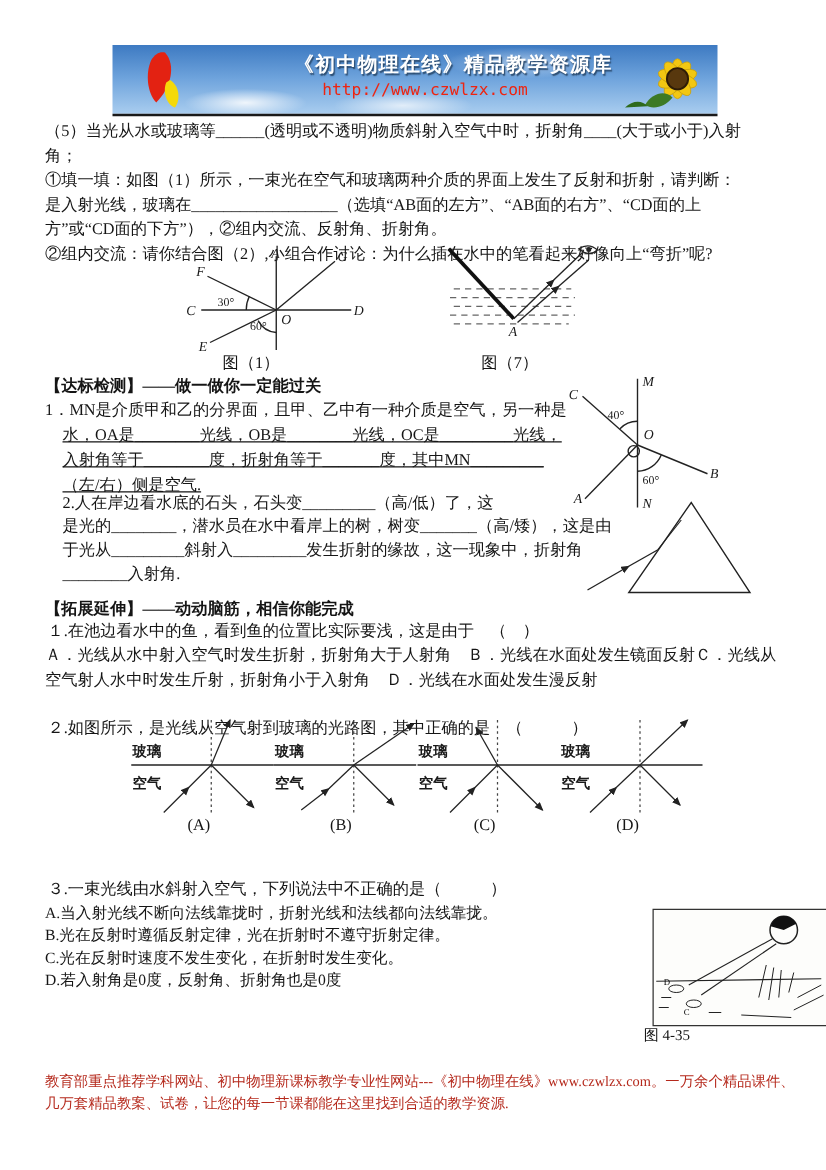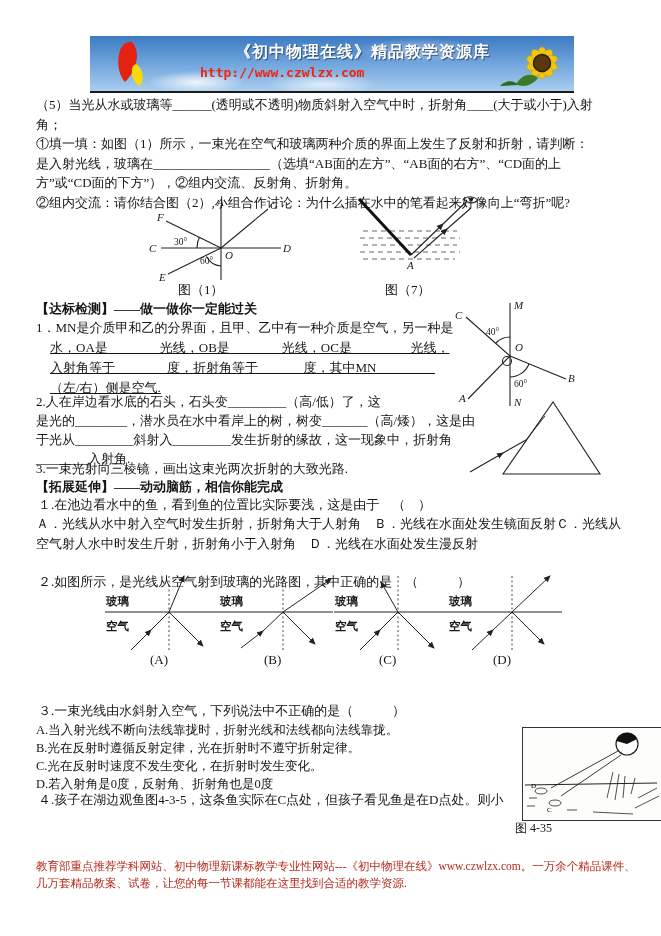--- a/index.html
+++ b/index.html
@@ -9,22 +9,22 @@
   .banner{position:absolute;left:90px;top:36px;width:484px;height:55px;
     background:
       radial-gradient(70px 16px at 22% 84%, rgba(255,255,255,.85), rgba(255,255,255,0) 70%),
       radial-gradient(90px 18px at 68% 26%, rgba(255,255,255,.45), rgba(255,255,255,0) 70%),
       radial-gradient(80px 16px at 48% 88%, rgba(255,255,255,.7), rgba(255,255,255,0) 70%),
       linear-gradient(180deg,#3d7ac2 0%,#6ea3dc 48%,#a9cdef 100%);
     border-bottom:2px solid #1a1a1a;}
   .b-title{position:absolute;left:70px;top:6px;width:330px;text-align:right;color:#ffffff;
     font-weight:bold;font-size:16px;letter-spacing:1px;font-family:"DejaVu Sans",sans-serif;
     text-shadow:1px 1px 1px #2a4a6d;white-space:nowrap;}
-  .b-url{position:absolute;left:110px;top:29px;width:280px;color:#ee2410;
-    font-weight:bold;font-size:13px;font-family:"DejaVu Sans Mono",monospace;white-space:nowrap;}
+  .b-url{position:absolute;left:110px;top:29px;width:280px;text-align:center;color:#ee2410;
+    font-weight:normal;font-size:13px;font-family:"DejaVu Sans Mono",monospace;white-space:nowrap;}
   .logo{position:absolute;left:18px;top:3px;}
   .sunflower{position:absolute;right:2px;top:4px;}
   
   .tb{position:absolute;font-size:13px;line-height:19.5px;}
   .ln{white-space:pre;}
   .ind{padding-left:14px;text-decoration:underline;}
   .hd{font-weight:bold;}
   .cap{position:absolute;font-size:13px;white-space:pre;}
   .footer{position:absolute;left:36px;top:858px;font-size:11.5px;line-height:17px;
     color:#b5291c;font-weight:normal;}
@@ -147,28 +147,27 @@
     <text class="svgtxt" x="76" y="16">M</text>
     <text class="svgtxt" x="17" y="26">C</text>
     <text class="svgdeg" x="48" y="42">40°</text>
     <text class="svgtxt" x="77" y="58">O</text>
     <text class="svgtxt" x="130" y="89">B</text>
     <text class="svgdeg" x="76" y="94">60°</text>
     <text class="svgtxt" x="21" y="109">A</text>
     <text class="svgtxt" x="76" y="113">N</text>
   </svg>
 
-  <div class="tb" style="left:36px;top:392px;line-height:19px">
+  <div class="tb" style="left:50px;top:392px;line-height:19px">
     <div class="ln">2.人在岸边看水底的石头，石头变_________（高/低）了，这</div>
     <div class="ln">是光的________，潜水员在水中看岸上的树，树变_______（高/矮），这是由</div>
     <div class="ln">于光从_________斜射入_________发生折射的缘故，这一现象中，折射角</div>
     <div class="ln">________入射角.</div>
   </div>
 
-  <div class="tb" style="left:36px;top:459px">3.一束光射向三棱镜，画出这束光两次折射的大致光路.</div>
 
   <svg class="fig" style="left:465px;top:390px" width="145" height="90" viewBox="0 0 145 90">
     <polygon points="38,84 135,84 88,12" fill="none" stroke="#222" stroke-width="1.1"></polygon>
     <line x1="5" y1="82" x2="38" y2="63" stroke="#222" stroke-width="1.1" marker-end="url(#ah)"></line>
     <line x1="38" y1="63" x2="61" y2="50" stroke="#222" stroke-width="1.1"></line>
     <line x1="61" y1="50" x2="80" y2="26" stroke="#222" stroke-width="0.9"></line>
   </svg>
 
   <div class="tb hd" style="left:36px;top:477px">【拓展延伸】——动动脑筋，相信你能完成</div>
   <div class="tb" style="left:38px;top:495px">１.在池边看水中的鱼，看到鱼的位置比实际要浅，这是由于　（　）</div>
@@ -226,21 +225,20 @@
   </svg>
   <div class="cap" style="left:493px;top:652px">(D)</div>
 
   <div class="tb" style="left:38px;top:701px">３.一束光线由水斜射入空气，下列说法中不正确的是（　　　）</div>
   <div class="tb" style="left:36px;top:721px;line-height:18px;font-size:12.5px">
     <div class="ln">A.当入射光线不断向法线靠拢时，折射光线和法线都向法线靠拢。</div>
     <div class="ln">B.光在反射时遵循反射定律，光在折射时不遵守折射定律。</div>
     <div class="ln">C.光在反射时速度不发生变化，在折射时发生变化。</div>
     <div class="ln">D.若入射角是0度，反射角、折射角也是0度</div>
   </div>
-  <div class="tb" style="left:38px;top:790px;width:485px;white-space:normal">４.孩子在湖边观鱼图4-3-5，这条鱼实际在C点处，但孩子看见鱼是在D点处。则小</div>
 
   <div class="figbox" style="left:522px;top:727px;width:138px;height:92px">
     <svg width="136" height="90" viewBox="0 0 136 90">
       <circle cx="104" cy="16" r="11" fill="none" stroke="#222" stroke-width="1.2"></circle>
       <path d="M93.5,13 A11,11 0 0 1 114,11 L104,16 Z" fill="#111"></path>
       <line x1="95" y1="23" x2="28" y2="60" stroke="#222" stroke-width="0.9"></line>
       <line x1="98" y1="27" x2="38" y2="68" stroke="#222" stroke-width="0.9"></line>
       <line x1="2" y1="57" x2="134" y2="55" stroke="#222" stroke-width="1"></line>
       <g stroke="#222" stroke-width="0.8">
         <line x1="84" y1="70" x2="90" y2="44"></line>

